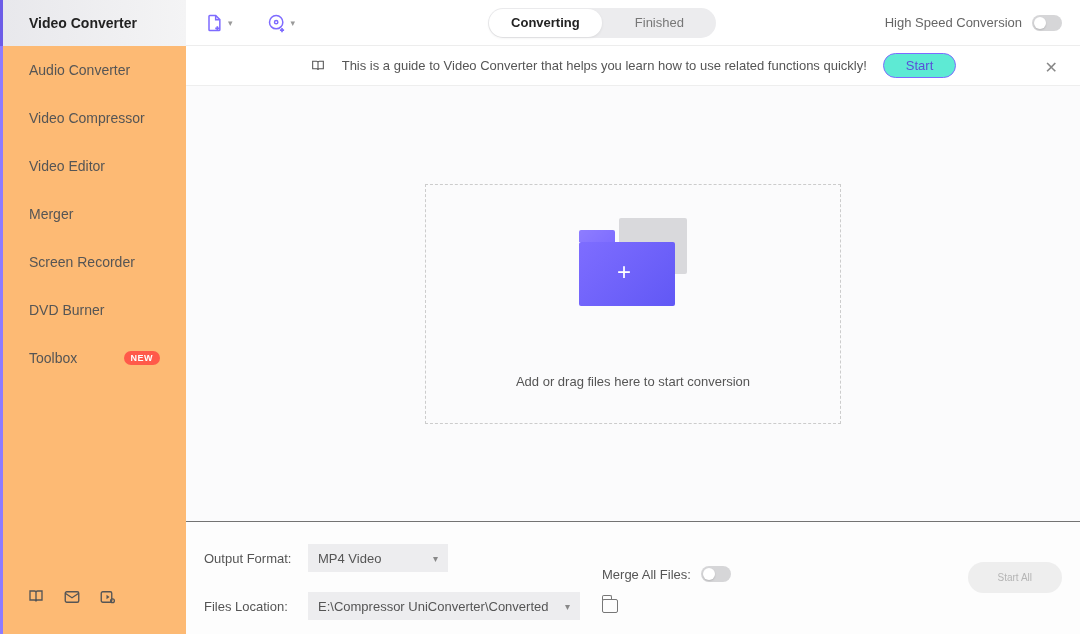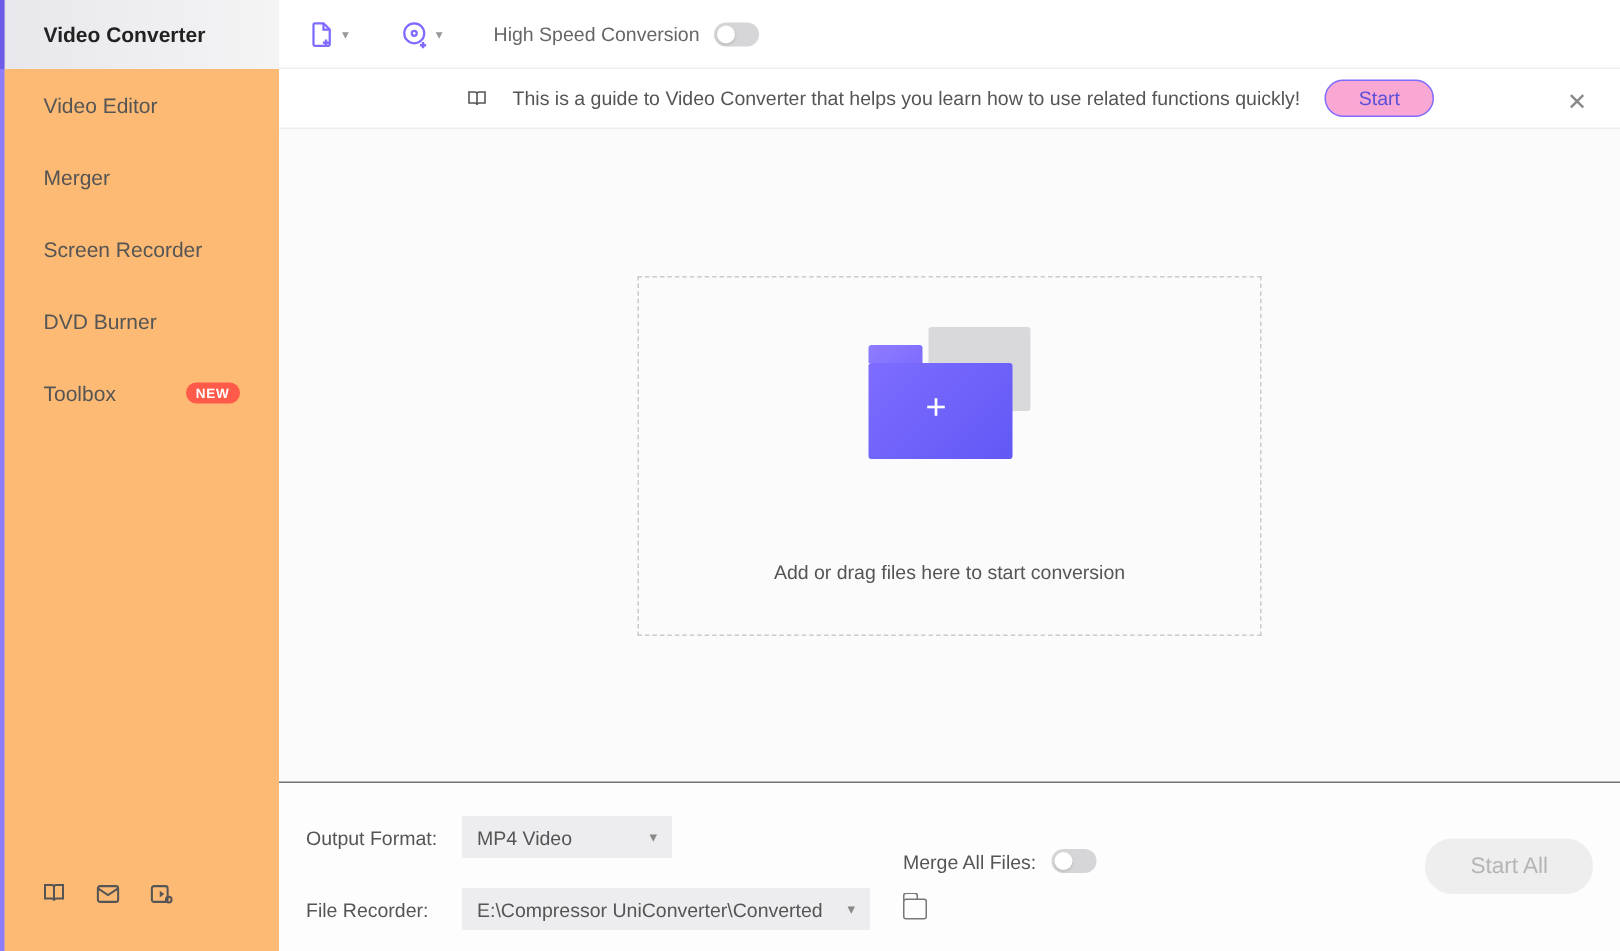--- a/index.html
+++ b/index.html
@@ -84,21 +84,21 @@
 
     
     .guidebar {
       height: 40px; display: flex; align-items: center;
       border-bottom: 1px solid #eee; padding: 0 18px;
       gap: 16px; justify-content: center; position: relative;
     }
     .guidebar .book-icon { width: 16px; height: 16px; }
     .guide-text { font-size: 13px; color: #555; }
     .start-btn {
-      border: 1.5px solid #7e6bff; color: #5a4fd8; background: #f9a8d4;
+      border: 1.5px solid #7e6bff; color: #5a4fd8; background: #5eead4;
       border-radius: 14px; font-size: 13px; padding: 4px 22px;
       cursor: pointer;
     }
     .close-x {
       position: absolute; right: 22px; top: 12px;
       color: #888; cursor: pointer; font-size: 16px;
     }
 
     
     .content { flex: 1; background: #fbfbfc; display: flex; align-items: center;
@@ -149,32 +149,38 @@
     .folder-out-icon { width: 16px; height: 14px; border: 1.5px solid #777;
       border-radius: 2px; position: relative; cursor: pointer; }
     .folder-out-icon::before {
       content: ""; position: absolute; left: -1.5px; top: -5px;
       width: 8px; height: 4px; border: 1.5px solid #777; border-bottom: none;
       border-radius: 2px 2px 0 0;
     }
     .startall-btn {
       grid-column: 5; grid-row: 1 / span 2; align-self: center;
       background: #eee; color: #b5b5b5; border: none;
-      border-radius: 18px; padding: 10px 30px; font-size: 15px; cursor: default;
+      border-radius: 18px; padding: 10px 30px; font-size: 10px; cursor: default;
     }
   </style>
 </head>
 <body>
 
 <div class="app">
 
   <aside class="sidebar">
     <div class="sidebar-inner">
       <div class="sidebar-item active">
         <span>Video Converter</span>
+      </div>
+      <div class="sidebar-item">
+        <span>Audio Converter</span>
+      </div>
+      <div class="sidebar-item">
+        <span>Video Compressor</span>
       </div>
       <div class="sidebar-item">
         <span>Video Editor</span>
       </div>
       <div class="sidebar-item">
         <span>Merger</span>
       </div>
       <div class="sidebar-item">
         <span>Screen Recorder</span>
       </div>
@@ -225,20 +231,24 @@
         <span class="tb-icon">
           <svg viewBox="0 0 24 24" fill="none" stroke="#7e6bff" stroke-width="1.8">
               <circle cx="11" cy="11" r="8"></circle>
               <circle cx="11" cy="11" r="2"></circle>
               <path d="M18 18v5M15.5 20.5h5" stroke-width="2"></path>
             </svg>
         </span>
         <span class="chevron-sm">▾</span>
       </div>
 
+      <div class="segment">
+        <div class="segment-tab active">Converting</div>
+        <div class="segment-tab">Finished</div>
+      </div>
 
       <div class="hs-group">
         <span class="hs-label">High Speed Conversion</span>
         <div class="toggle"></div>
       </div>
     </div>
 
     <div class="guidebar">
       <span class="book-icon">
         <svg viewBox="0 0 24 24" fill="none" stroke="#555" stroke-width="1.6">
@@ -266,21 +276,21 @@
       <span class="bb-label" style="grid-column:1; grid-row:1;">Output Format:</span>
       <div class="select" style="grid-column:2; grid-row:1;">
         <span>MP4 Video</span>
         <span class="caret">▾</span>
       </div>
       <div class="merge-group" style="grid-column:3; grid-row:1;margin-top:32px;">
         <span class="bb-label">Merge All Files:</span>
         <div class="toggle"></div>
       </div>
 
-      <span class="bb-label" style="grid-column:1; grid-row:2;">File Recorder:</span>
+      <span class="bb-label" style="grid-column:1; grid-row:2;">Files Location:</span>
       <div class="select wide" style="grid-column:2; grid-row:2;">
         <span>E:\Compressor UniConverter\Converted</span>
         <span class="caret">▾</span>
       </div>
       <div class="folder-out-icon" style="grid-column:3; grid-row:2; justify-self:start;"></div>
 
       <button class="startall-btn">Start All</button>
     </div>
   </main>
 </div>

